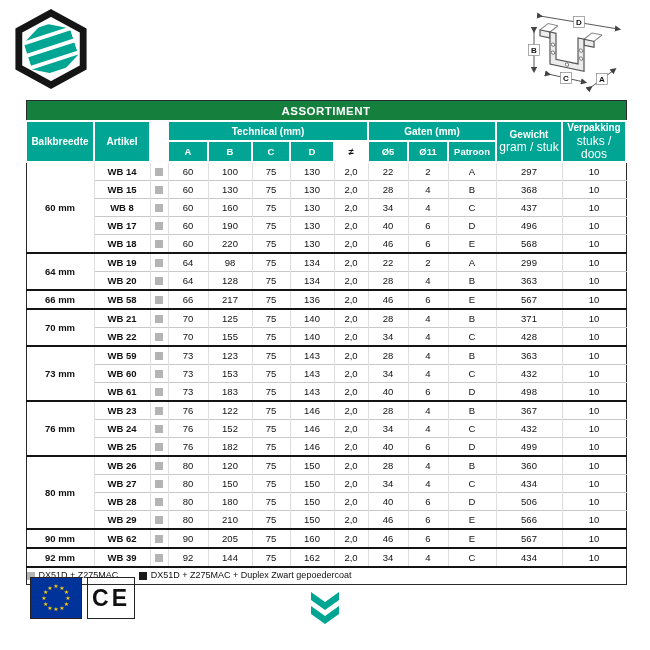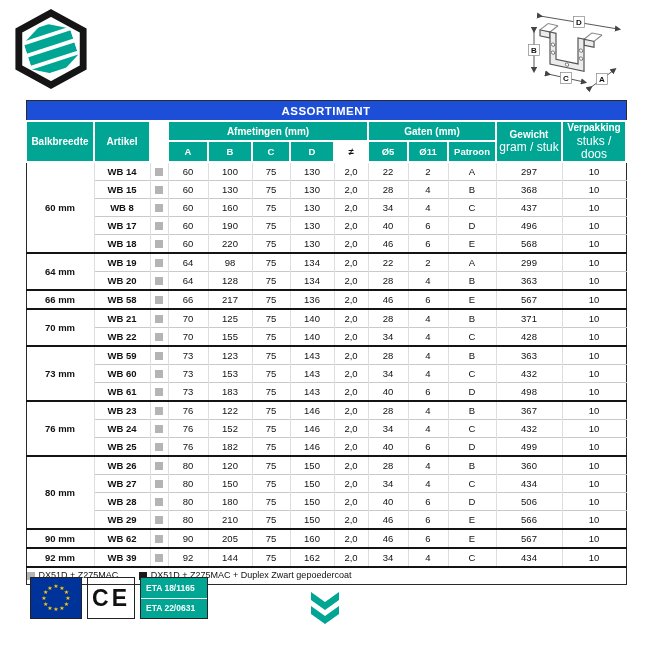--- a/index.html
+++ b/index.html
@@ -10,21 +10,21 @@
   
   .logo{position:absolute;left:12px;top:8px;}
   .drawing{position:absolute;right:18px;top:2px;}
   
   table.assort{
     position:absolute;left:25px;top:100px;width:600px;
     border-collapse:collapse;table-layout:fixed;border:1px solid #2a2a2a;
   }
   table.assort th, table.assort td{padding:0;}
   .title-row th{
-    background:#1d4ed8;color:#fff;font-size:11.5px;font-weight:700;
+    background:#15803d;color:#fff;font-size:11.5px;font-weight:700;
     height:19px;letter-spacing:.5px;border-bottom:2px solid #fff;text-align:center;
   }
   th.teal{background:var(--teal);color:#fff;font-weight:700;font-size:10px;border:2px solid #fff;text-align:center;}
   th.spacer{background:#fff;border:2px solid #fff;}
   th.neq{background:#fff;color:#111;border:2px solid #fff;font-weight:700;font-size:10px;}
   tr.h1 th{height:15px;}
   tr.h2 th{height:15px;font-size:9.5px;}
   th.two .l1{display:block;font-size:10px;line-height:1.15;}
   th.two .l2{display:block;font-size:12px;font-weight:400;line-height:1.1;margin-top:1px;}
   tbody td{
@@ -147,21 +147,21 @@
         <col style="width:64px">
     </colgroup>
     <thead>
       <tr class="title-row">
         <th colspan="13">ASSORTIMENT</th>
       </tr>
       <tr class="h1">
         <th class="teal" rowspan="2">Balkbreedte</th>
         <th class="teal" rowspan="2">Artikel</th>
         <th class="spacer" rowspan="2"></th>
-        <th class="teal" colspan="5">Afmetingen (mm)</th>
+        <th class="teal" colspan="5">Technical (mm)</th>
         <th class="teal" colspan="3">Gaten (mm)</th>
         <th class="teal two" rowspan="2">
           <span class="l1">Gewicht</span>
           <span class="l2">gram / stuk</span>
         </th>
         <th class="teal two" rowspan="2">
           <span class="l1">Verpakking</span>
           <span class="l2">stuks / doos</span>
         </th>
       </tr>
@@ -525,24 +525,20 @@
           <text x="25" y="35">★</text>
             <text x="19" y="33.4">★</text>
             <text x="14.6" y="29">★</text>
           <text x="13" y="23">★</text>
             <text x="14.6" y="17">★</text>
             <text x="19" y="12.6">★</text>
         </g>
       </svg>
     </div>
     <div class="ce-box">CE</div>
-    <div class="eta-box">
-      <div class="eta-line">ETA 18/1165</div>
-      <div class="eta-line">ETA 22/0631</div>
-    </div>
   </div>
 
   <div class="eta-caption">
     <svg width="14" height="10" viewBox="0 0 14 10">
       <rect width="14" height="10" fill="#003399"></rect>
       <g fill="#FFCC00">
         <circle cx="7" cy="2" r="0.8"></circle>
           <circle cx="9.1" cy="2.9" r="0.8"></circle>
           <circle cx="10" cy="5" r="0.8"></circle>
         <circle cx="9.1" cy="7.1" r="0.8"></circle>

